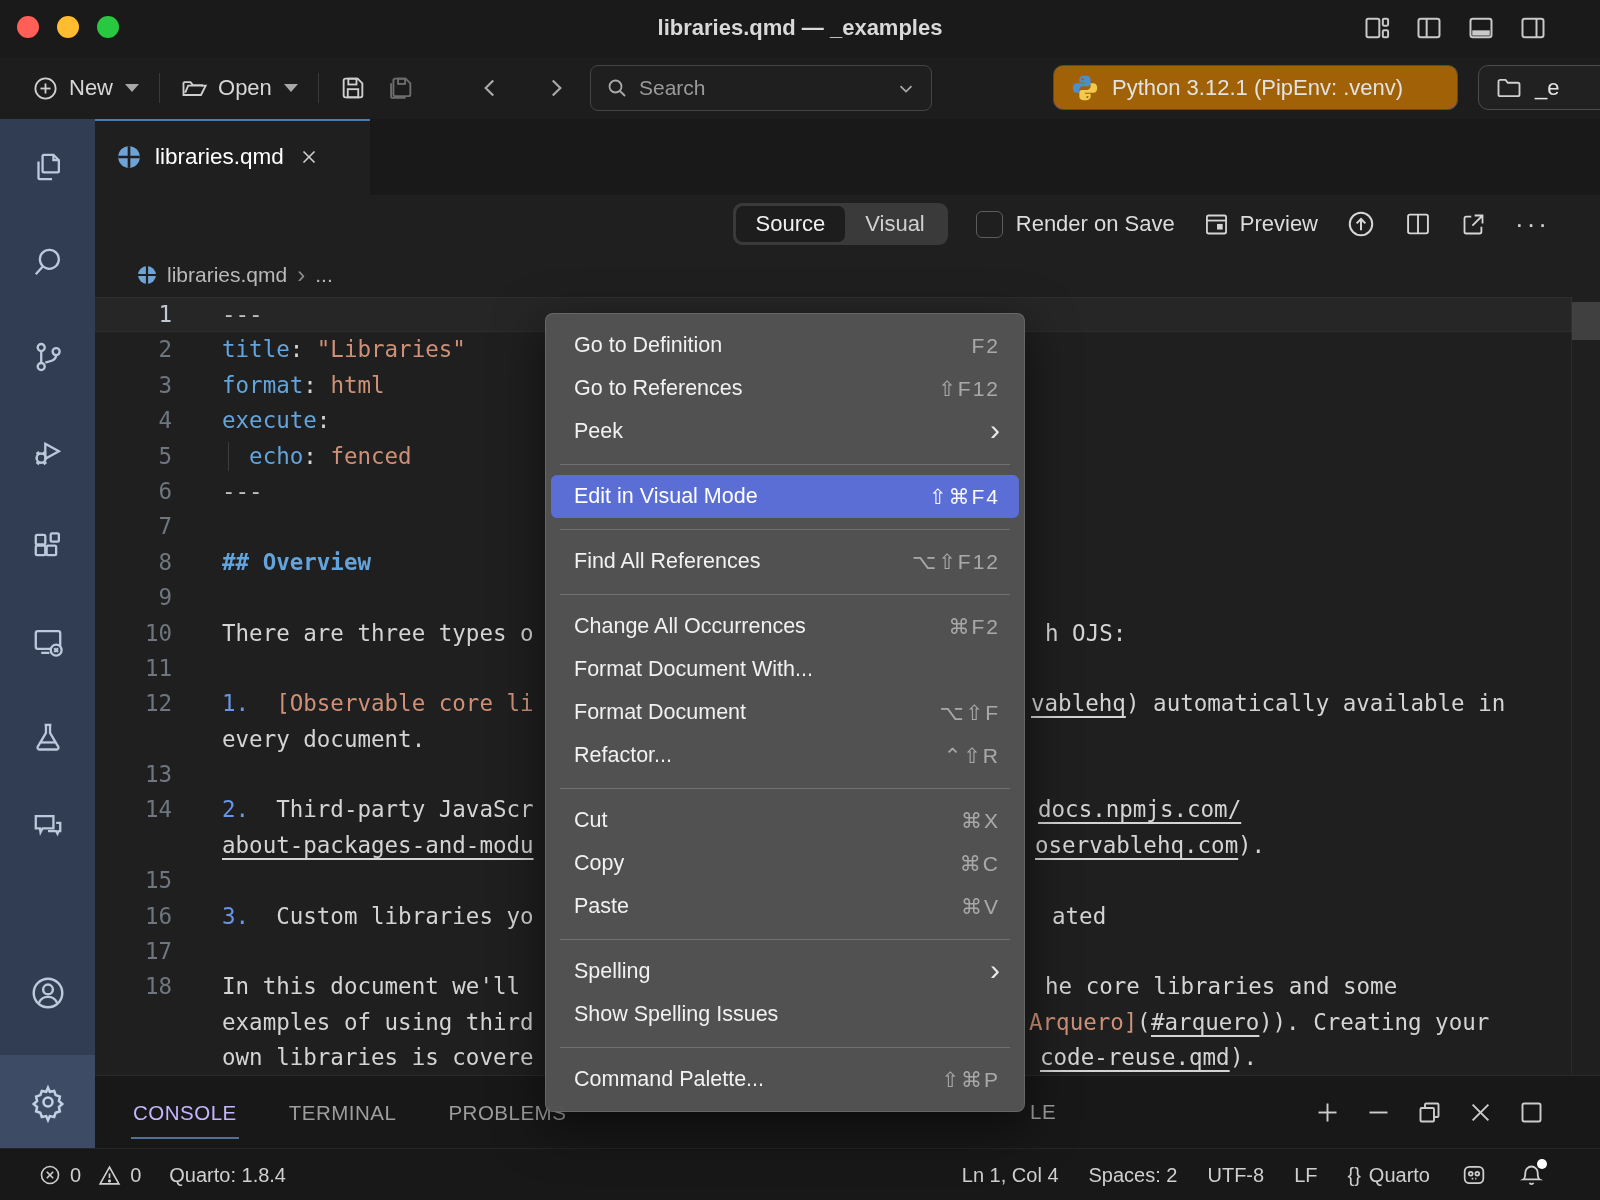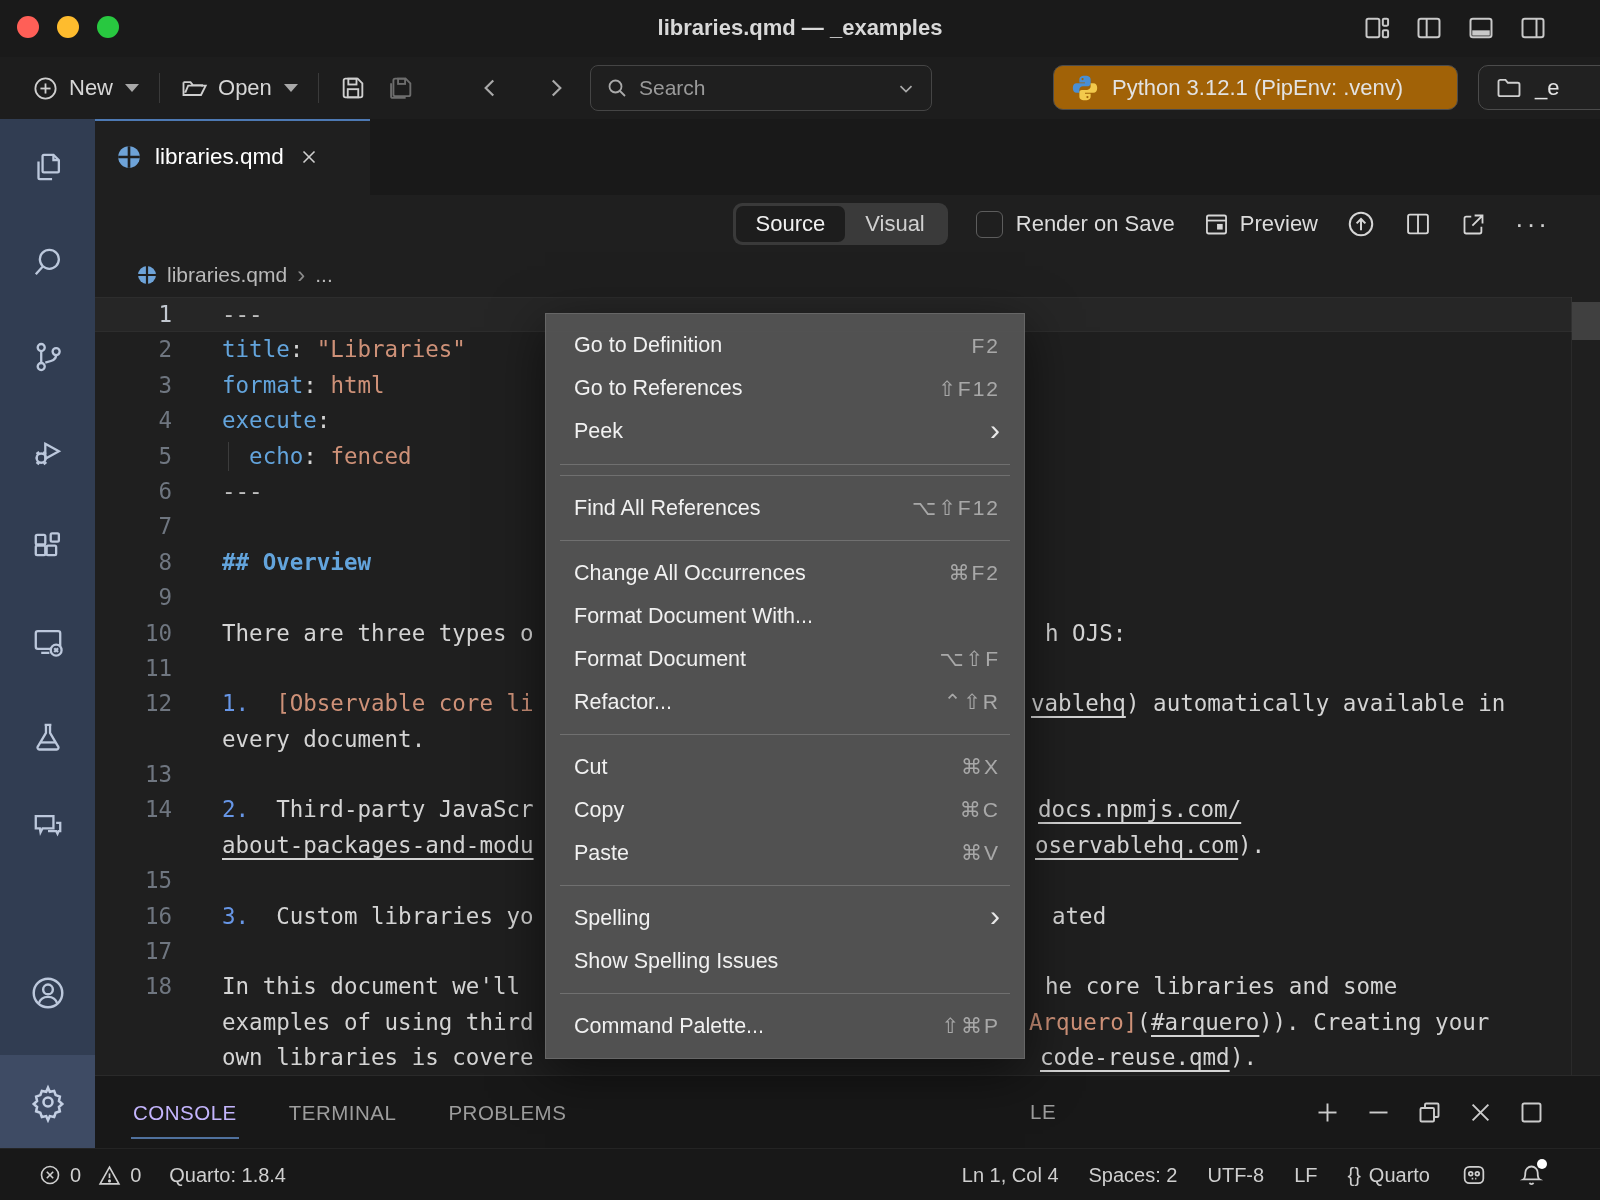--- a/index.html
+++ b/index.html
@@ -83,21 +83,21 @@
   .panelicons{position:absolute;right:55px;top:0;height:73px;display:flex;gap:24px;align-items:center;}
   
   .statusbar{position:absolute;left:0;top:1148px;width:1600px;height:52px;background:#181818;
              border-top:1px solid #242424;color:#cfcfcf;font-size:20px;}
   .sleft{position:absolute;left:38px;top:0;height:52px;display:flex;align-items:center;gap:14px;}
   .sright{position:absolute;right:55px;top:0;height:52px;display:flex;align-items:center;gap:30px;}
   .sitem{display:flex;align-items:center;gap:8px;}
   .braces{font-size:20px;color:#cfcfcf;}
   
   .ctxmenu{position:absolute;left:545px;top:313px;width:480px;background:rgba(83,83,83,0.98);
-           border-radius:0;box-shadow:0 14px 50px rgba(0,0,0,0.55);padding:10px 0;z-index:60;
+           border-radius:8px;box-shadow:0 14px 50px rgba(0,0,0,0.55);padding:10px 0;z-index:60;
            border:1px solid rgba(255,255,255,0.12);box-sizing:border-box;}
   .mitem{position:relative;height:43px;display:flex;align-items:center;margin:0 5px;border-radius:6px;
          padding:0 19px 0 23px;color:#f1f1f1;font-size:21.5px;}
   .mitem .ml{flex:1;}
   .mitem .mk{color:rgba(255,255,255,0.5);letter-spacing:2px;font-size:21px;}
   .mitem .mc{color:#e8e8e8;font-size:30px;line-height:20px;margin-top:-4px;}
   .mitem.act{background:#5b6ed6;color:#ffffff;}
   .mitem.act .mk{color:rgba(255,255,255,0.95);}
   .msep{height:1px;background:rgba(255,255,255,0.18);margin:10.5px 14px;}
 </style>
@@ -505,20 +505,24 @@
       </div>
       <div class="mitem">
         <span class="ml">Go to References</span>
         <span class="mk">⇧F12</span>
       </div>
       <div class="mitem">
         <span class="ml">Peek</span>
         <span class="mc">›</span>
       </div>
       <div class="msep"></div>
+      <div class="mitem act">
+        <span class="ml">Edit in Visual Mode</span>
+        <span class="mk">⇧⌘F4</span>
+      </div>
       <div class="msep"></div>
       <div class="mitem">
         <span class="ml">Find All References</span>
         <span class="mk">⌥⇧F12</span>
       </div>
       <div class="msep"></div>
       <div class="mitem">
         <span class="ml">Change All Occurrences</span>
         <span class="mk">⌘F2</span>
       </div>

